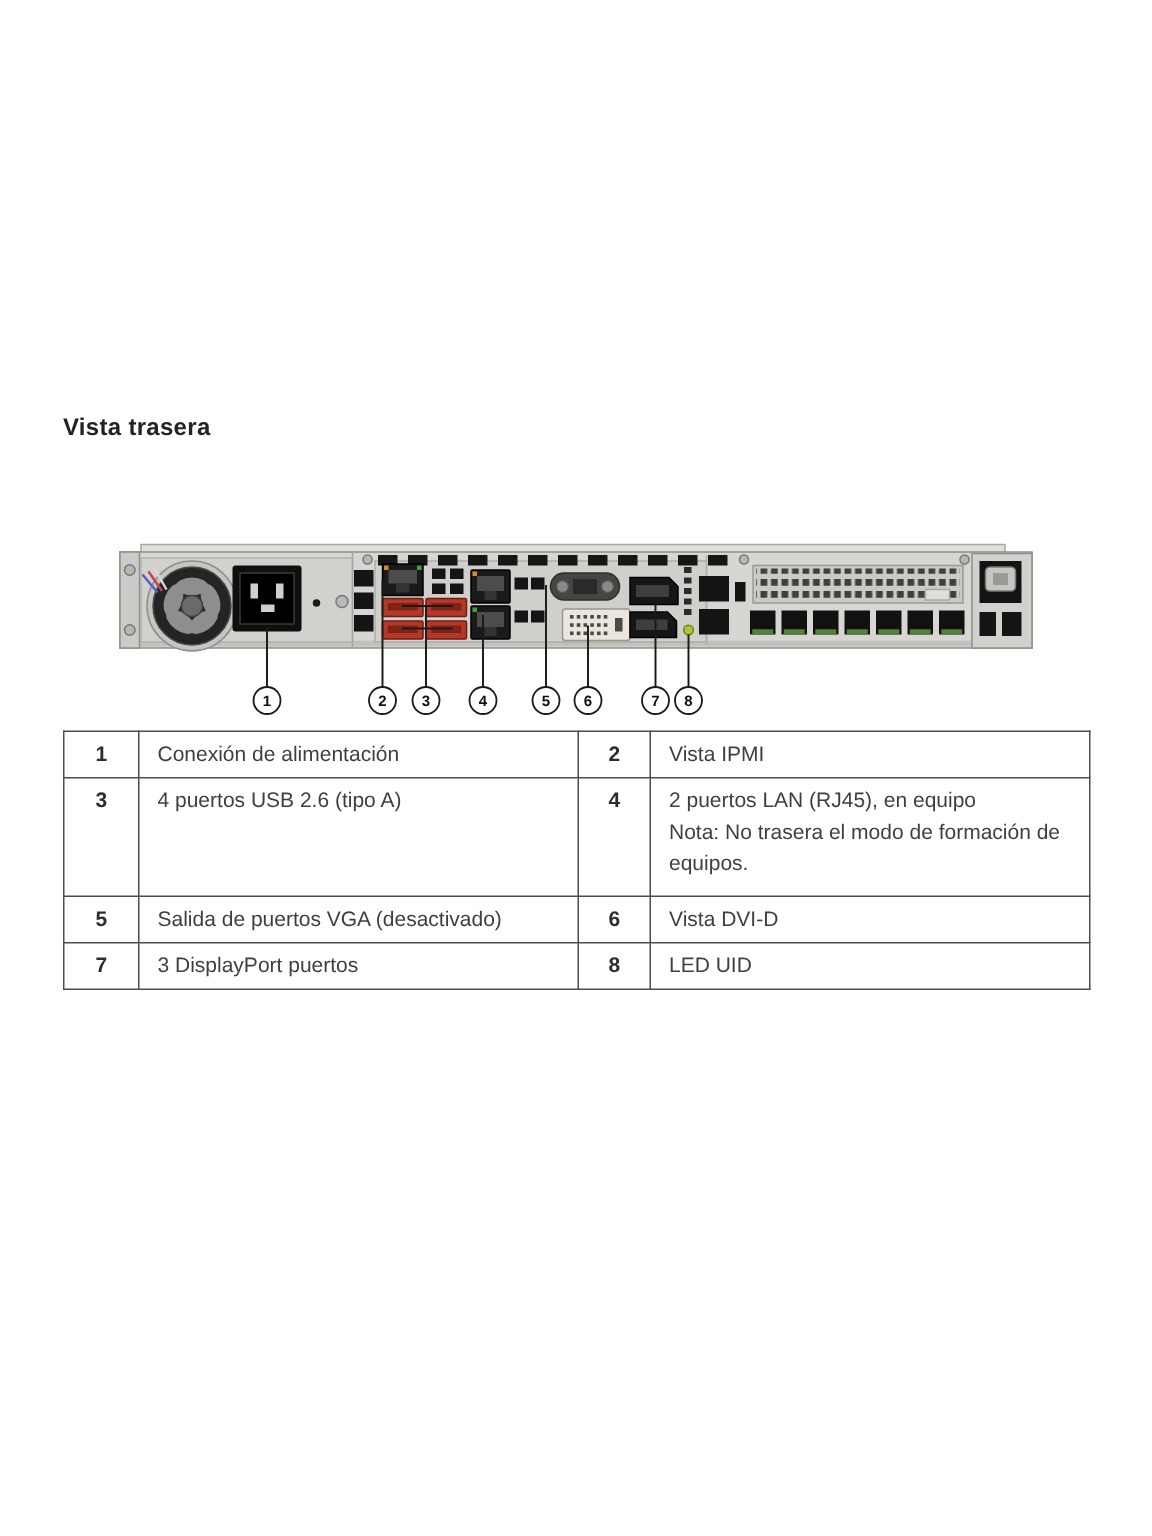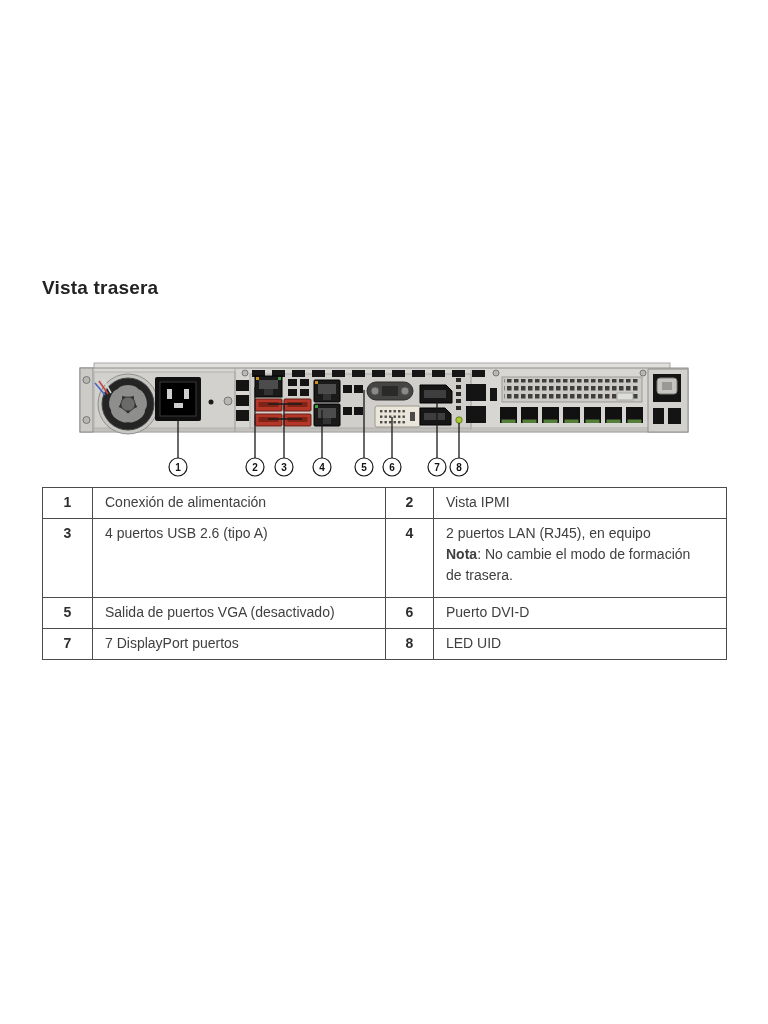--- a/index.html
+++ b/index.html
@@ -2,38 +2,38 @@
 <html><head>
 <meta charset="utf-8">
 <style>
   html,body{margin:0;padding:0;}
   body{
     width:768px;height:1024px;background:#ffffff;position:relative;overflow:hidden;
     font-family:"Liberation Sans",sans-serif;color:#3c3c3c;
   }
   .page-title{
     position:absolute;left:42px;top:277px;
-    font-size:19px;font-weight:700;color:#232323;letter-spacing:.2px;
+    font-size:16px;font-weight:700;color:#232323;letter-spacing:.2px;
   }
   .figure-wrap{position:absolute;left:72px;top:360px;width:620px;height:118px;}
 
   table.ports{
     position:absolute;left:42px;top:487px;width:684px;
     border-collapse:collapse;table-layout:fixed;
     font-size:14px;line-height:21px;color:#3f3f3f;
   }
   table.ports td{
     border:1px solid #4c4c4c;vertical-align:top;
     padding:4px 18px 4px 12px;
   }
   table.ports td.num{font-weight:700;text-align:center;padding:4px 2px;color:#2e2e2e;}
   tr.row-s{height:31px}
   tr.row-1{height:31px}
   tr.row-tall{height:79px}
-  .note-label{font-weight:700;}
+  .note-label{font-weight:400;}
 
   
   .ln{stroke:#1a1a1a;stroke-width:1.3;}
   .callout circle{fill:#ffffff;stroke:#1a1a1a;stroke-width:1.2;}
   .callout text{font-family:"Liberation Sans",sans-serif;font-size:10px;font-weight:700;fill:#111;text-anchor:middle;}
 </style>
 </head>
 <body>
 
 <div class="page-title">Vista trasera</div>
@@ -294,29 +294,29 @@
     <td class="desc">Conexión de alimentación</td>
     <td class="num">2</td>
     <td class="desc">Vista IPMI</td>
   </tr>
   <tr class="row-tall">
     <td class="num">3</td>
     <td class="desc">4 puertos USB 2.6 (tipo A)</td>
     <td class="num">4</td>
     <td class="desc">
       <span>2 puertos LAN (RJ45), en equipo</span><br>
-      <span class="note-label">Nota</span><span>: No cambie el modo de formación de trasera.</span>
+      <span class="note-label">Nota</span><span>: No trasera el modo de formación de equipos.</span>
     </td>
   </tr>
   <tr class="row-s">
     <td class="num">5</td>
     <td class="desc">Salida de puertos VGA (desactivado)</td>
     <td class="num">6</td>
-    <td class="desc">Puerto DVI-D</td>
+    <td class="desc">Vista DVI-D</td>
   </tr>
   <tr class="row-s">
     <td class="num">7</td>
-    <td class="desc">7 DisplayPort puertos</td>
+    <td class="desc">3 DisplayPort puertos</td>
     <td class="num">8</td>
     <td class="desc">LED UID</td>
   </tr>
 </tbody>
   </table>
 
 </body></html>

